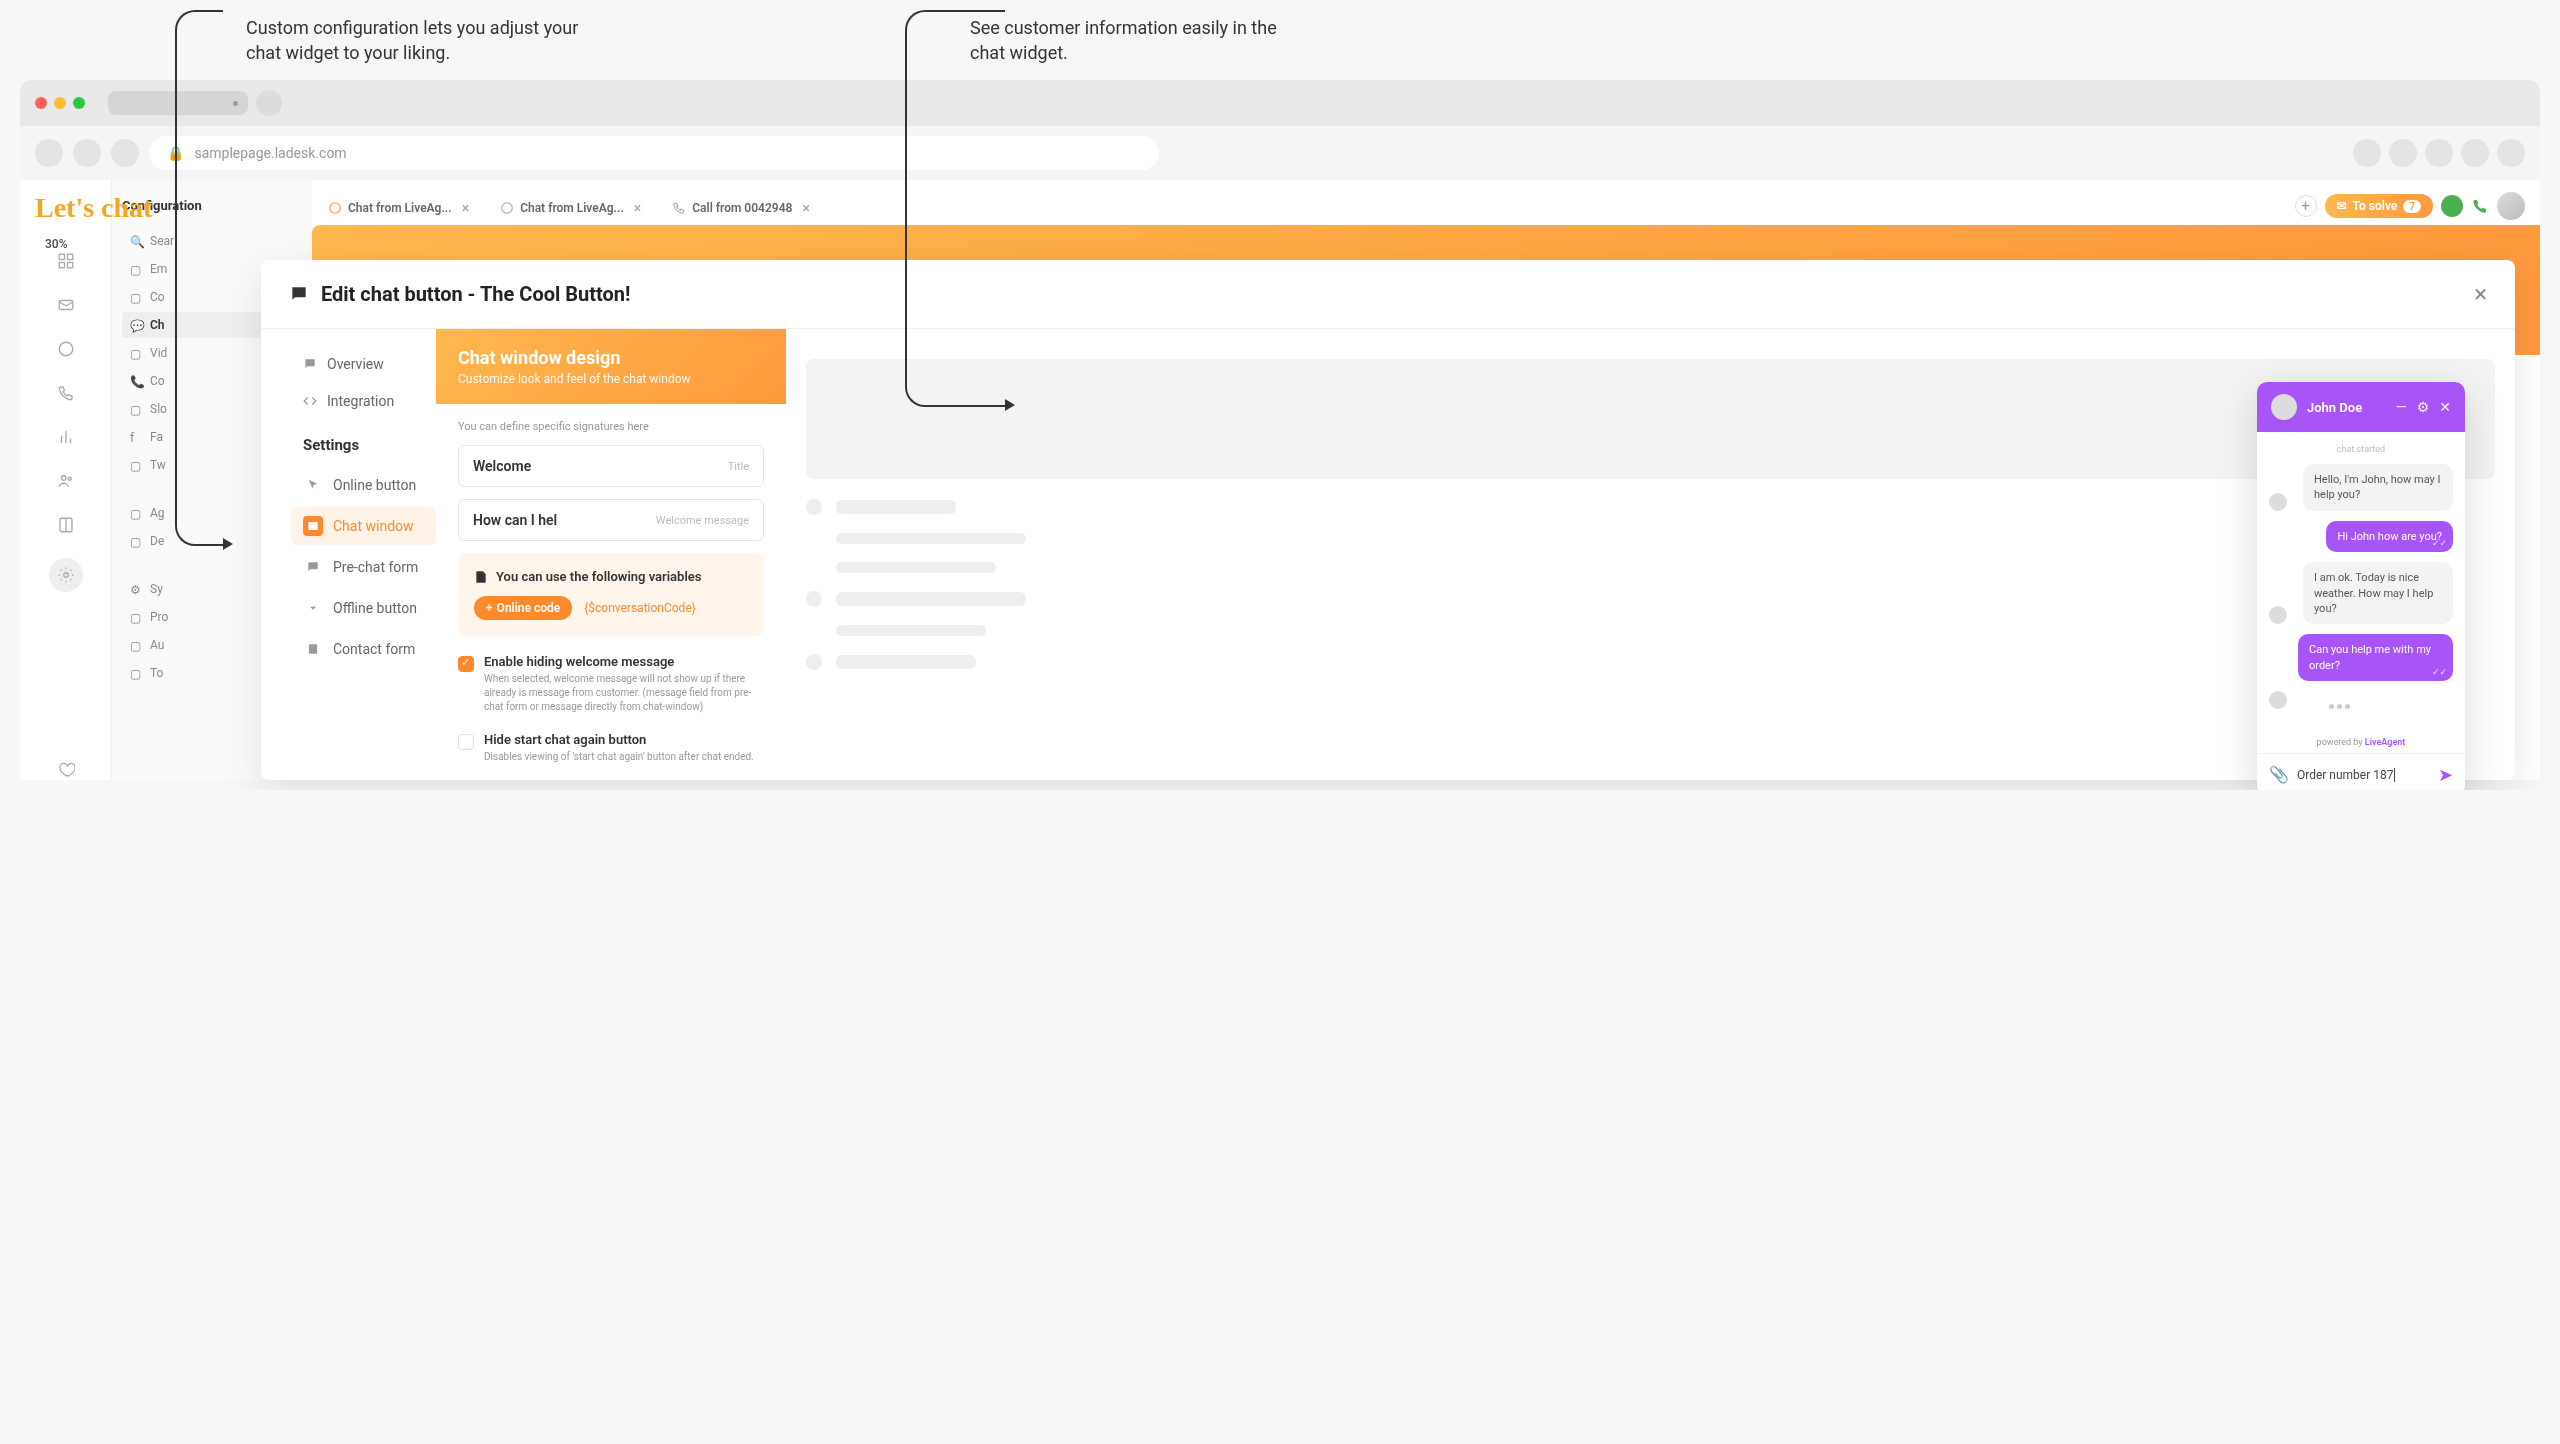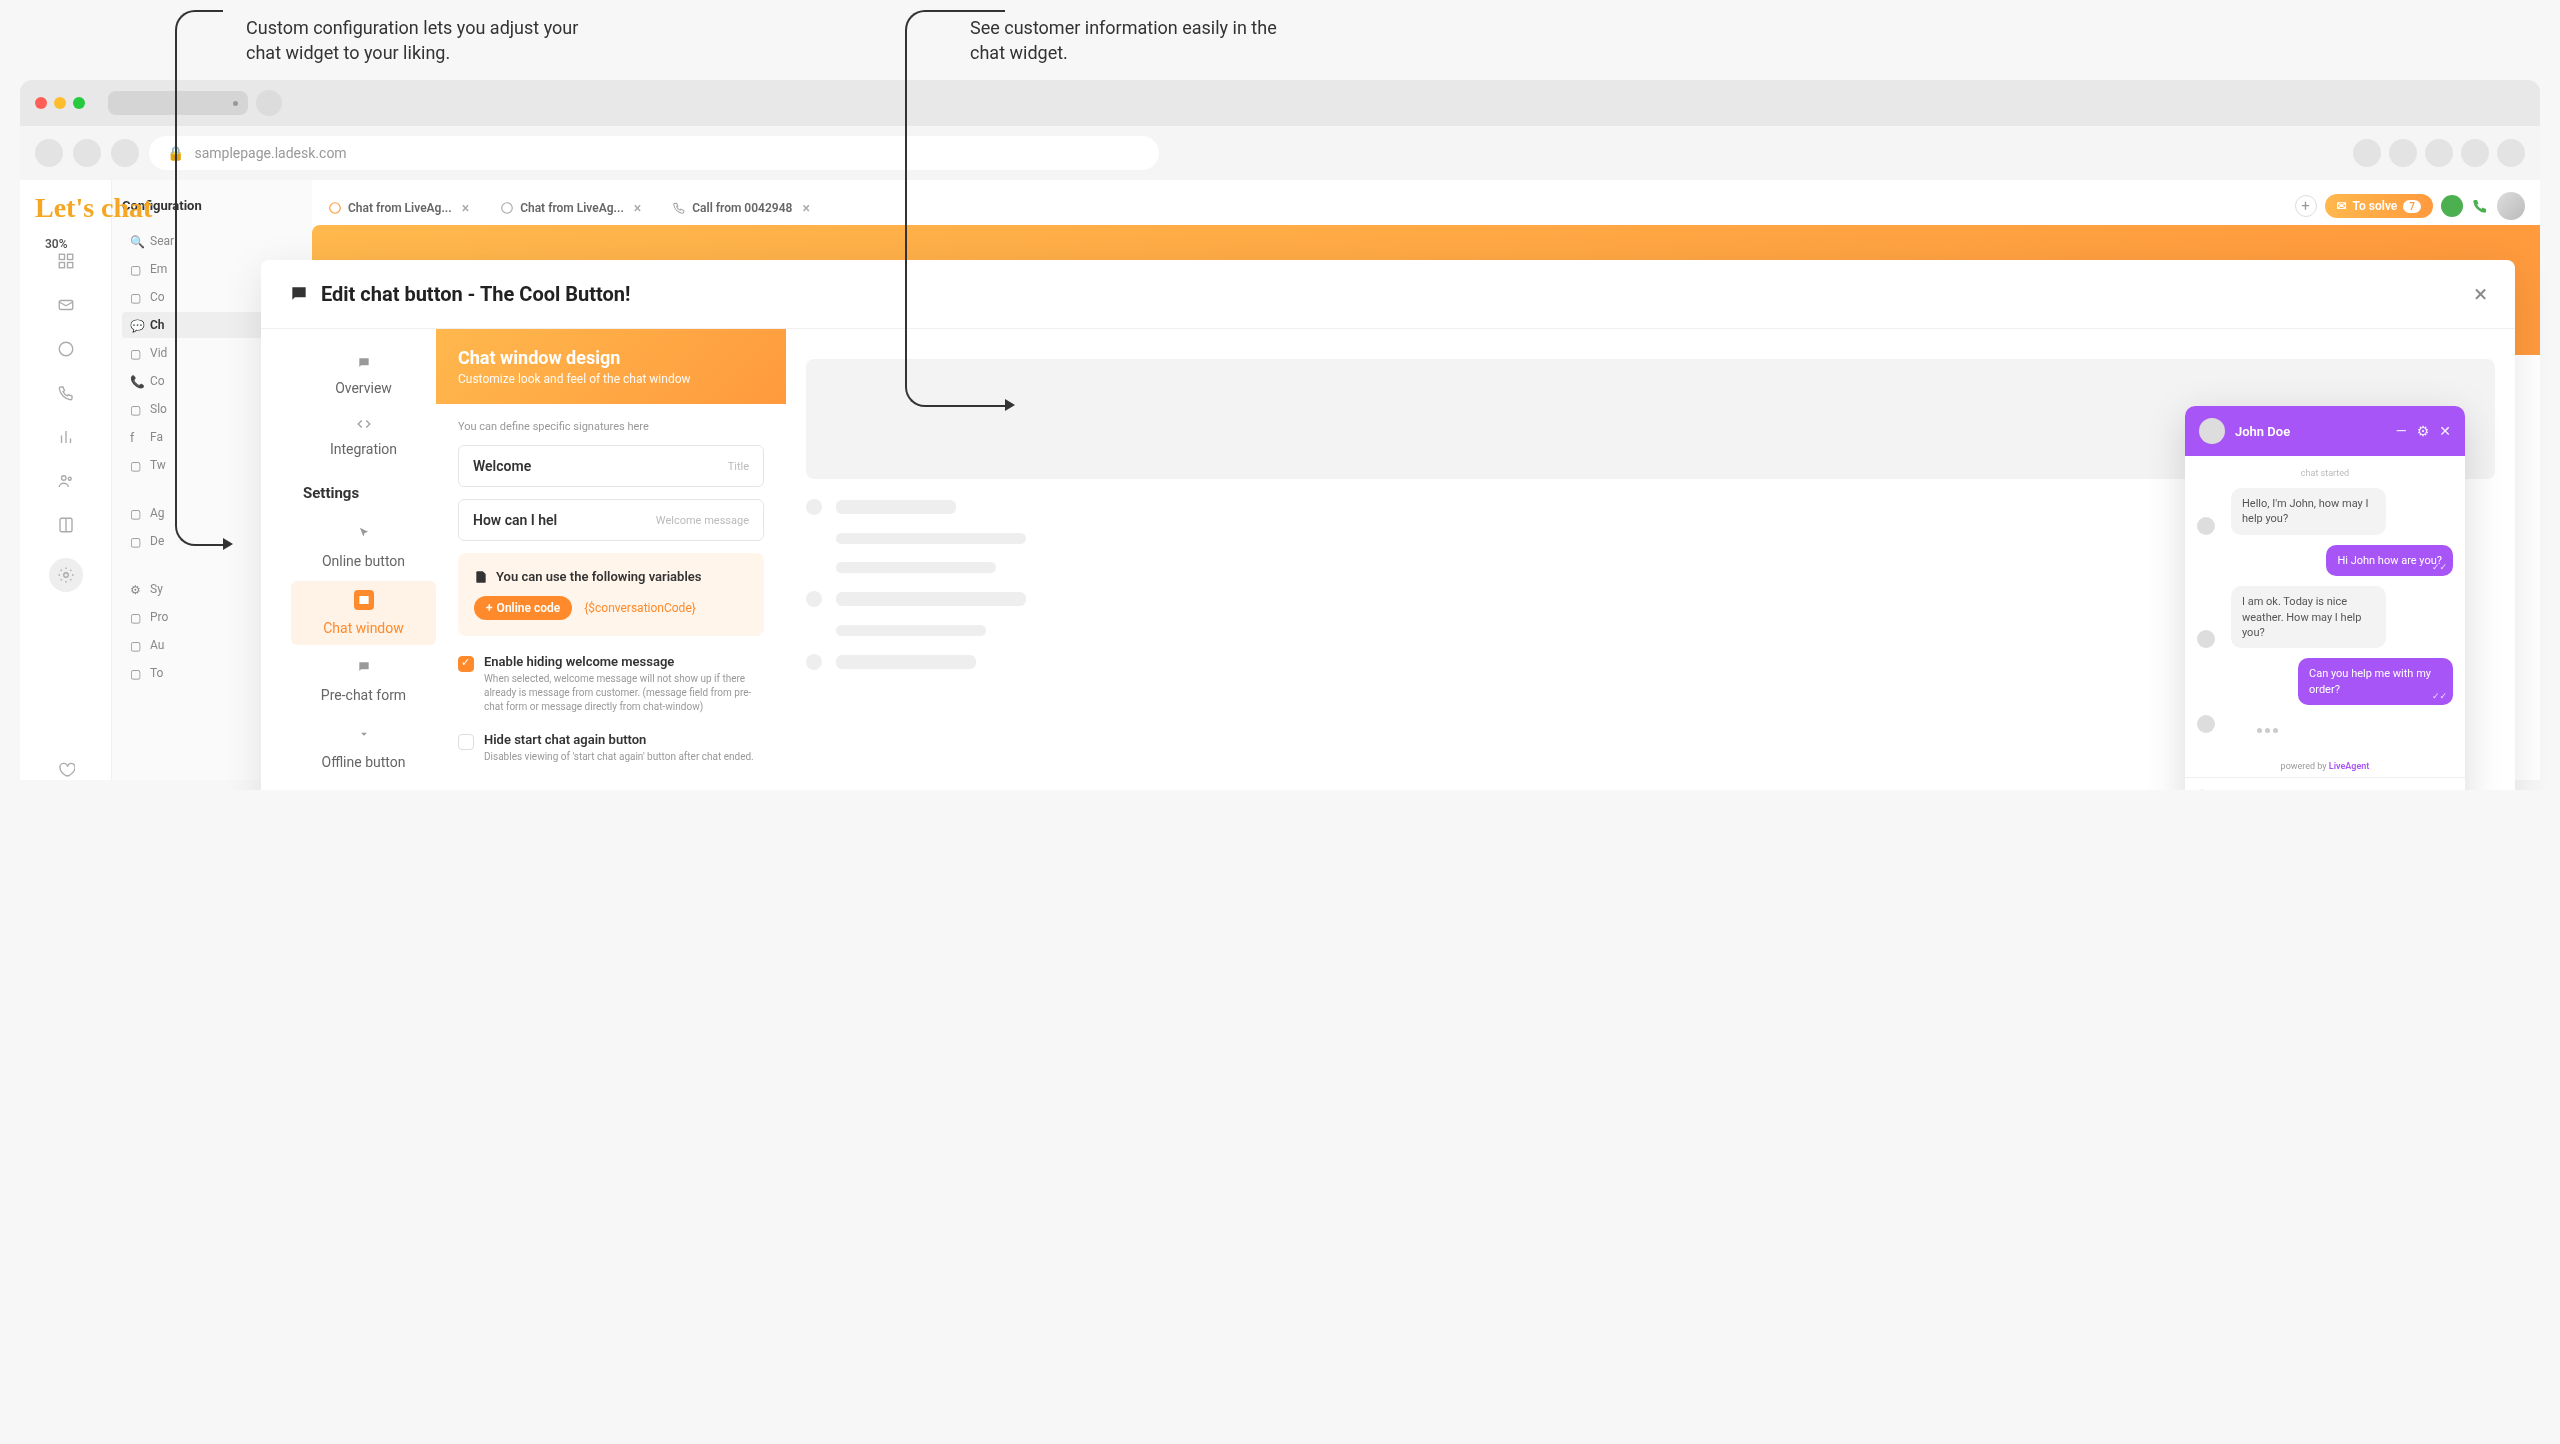--- a/index.html
+++ b/index.html
@@ -65,21 +65,21 @@
     
     .orange-band { position: absolute; top: 45px; left: 292px; right: 0; height: 130px; background: linear-gradient(90deg, #ffb84d, #ff9a3d); border-radius: 8px 0 0 0; }
     
     .modal { position: absolute; top: 80px; left: 195px; right: 25px; background: white; border-radius: 8px; box-shadow: 0 10px 40px rgba(0,0,0,0.1); min-height: 520px; z-index: 10; margin-left: 46px; }
     .modal-header { padding: 20px 28px; display: flex; align-items: center; gap: 12px; border-bottom: 1px solid #f0f0f0; }
     .modal-title { font-size: 20px; font-weight: 700; color: #222; display: flex; align-items: center; gap: 12px; }
     .modal-close { margin-left: auto; font-size: 24px; color: #888; cursor: pointer; }
     
     .modal-body { display: flex; }
     .modal-sidebar { width: 175px; padding: 18px 0 18px 30px; }
-    .ms-item { display: flex; align-items: center; gap: 10px; padding: 9px 12px; font-size: 14px; color: #666; border-radius: 6px; margin-bottom: 3px; flex-direction: column; }
+    .ms-item { display: flex; align-items: center; gap: 10px; padding: 9px 12px; font-size: 14px; color: #666; border-radius: 6px; margin-bottom: 3px; }
     .ms-item.active { background: #fff3e8; color: #ff8a2b; font-weight: 400; }
     .ms-heading { font-weight: 700; color: #333; font-size: 15px; margin: 18px 0 12px 12px; }
     .ms-icon { width: 14px; height: 14px; }
     .ms-icon-box { width: 20px; height: 20px; display:flex; align-items:center; justify-content:center; }
     .ms-icon-box.active-icon { background:#ff8a2b; border-radius:4px; }
     
     .design-panel { width: 350px; }
     .design-header { background: linear-gradient(135deg, #ffb84d, #ff9a3d); color: white; padding: 18px 22px; border-radius: 0; }
     .design-header h3 { font-size: 18px; font-weight: 700; margin-bottom: 4px; }
     .design-header p { font-size: 12px; opacity: 0.95; }
@@ -101,21 +101,21 @@
     .checkbox-label { font-size: 13px; font-weight: 600; color: #333; }
     .checkbox-desc { font-size: 10px; color: #999; margin-top: 3px; line-height: 1.4; }
     
     .preview-area { flex: 1; padding: 30px 20px; }
     .skeleton { background: #f3f3f3; border-radius: 8px; }
     .skel-big { height: 120px; margin-bottom: 20px; }
     .skel-row { display: flex; gap: 14px; align-items: center; margin-bottom: 18px; }
     .skel-circle { width: 16px; height: 16px; border-radius: 50%; background: #eee; }
     .skel-line { height: 14px; background: #eee; border-radius: 6px; }
     
-    .chat-widget { position: absolute; top: 226px; right: 75px; width: 280px; background: white; border-radius: 10px; box-shadow: 0 10px 40px rgba(0,0,0,0.15); z-index: 50; overflow: hidden; }
+    .chat-widget { position: absolute; top: 202px; right: 75px; width: 208px; background: white; border-radius: 10px; box-shadow: 0 10px 40px rgba(0,0,0,0.15); z-index: 50; overflow: hidden; }
     .chat-header { background: #a855f7; color: white; padding: 12px 14px; display: flex; align-items: center; gap: 10px; }
     .chat-avatar { width: 26px; height: 26px; border-radius: 50%; background: #ddd; }
     .chat-name { font-size: 13px; font-weight: 600; flex: 1; }
     .chat-header-icons { display: flex; gap: 10px; align-items: center; }
     .chat-header-icon { font-size: 14px; opacity: 0.9; }
     .chat-body { padding: 12px; background: white; }
     .chat-started { text-align: center; font-size: 9px; color: #bbb; margin-bottom: 10px; }
     .msg-row { display: flex; gap: 16px; margin-bottom: 10px; align-items: flex-end; }
     .msg-row.right { justify-content: flex-end; }
     .msg-avatar { width: 18px; height: 18px; border-radius: 50%; background: #ddd; flex-shrink: 0; }

